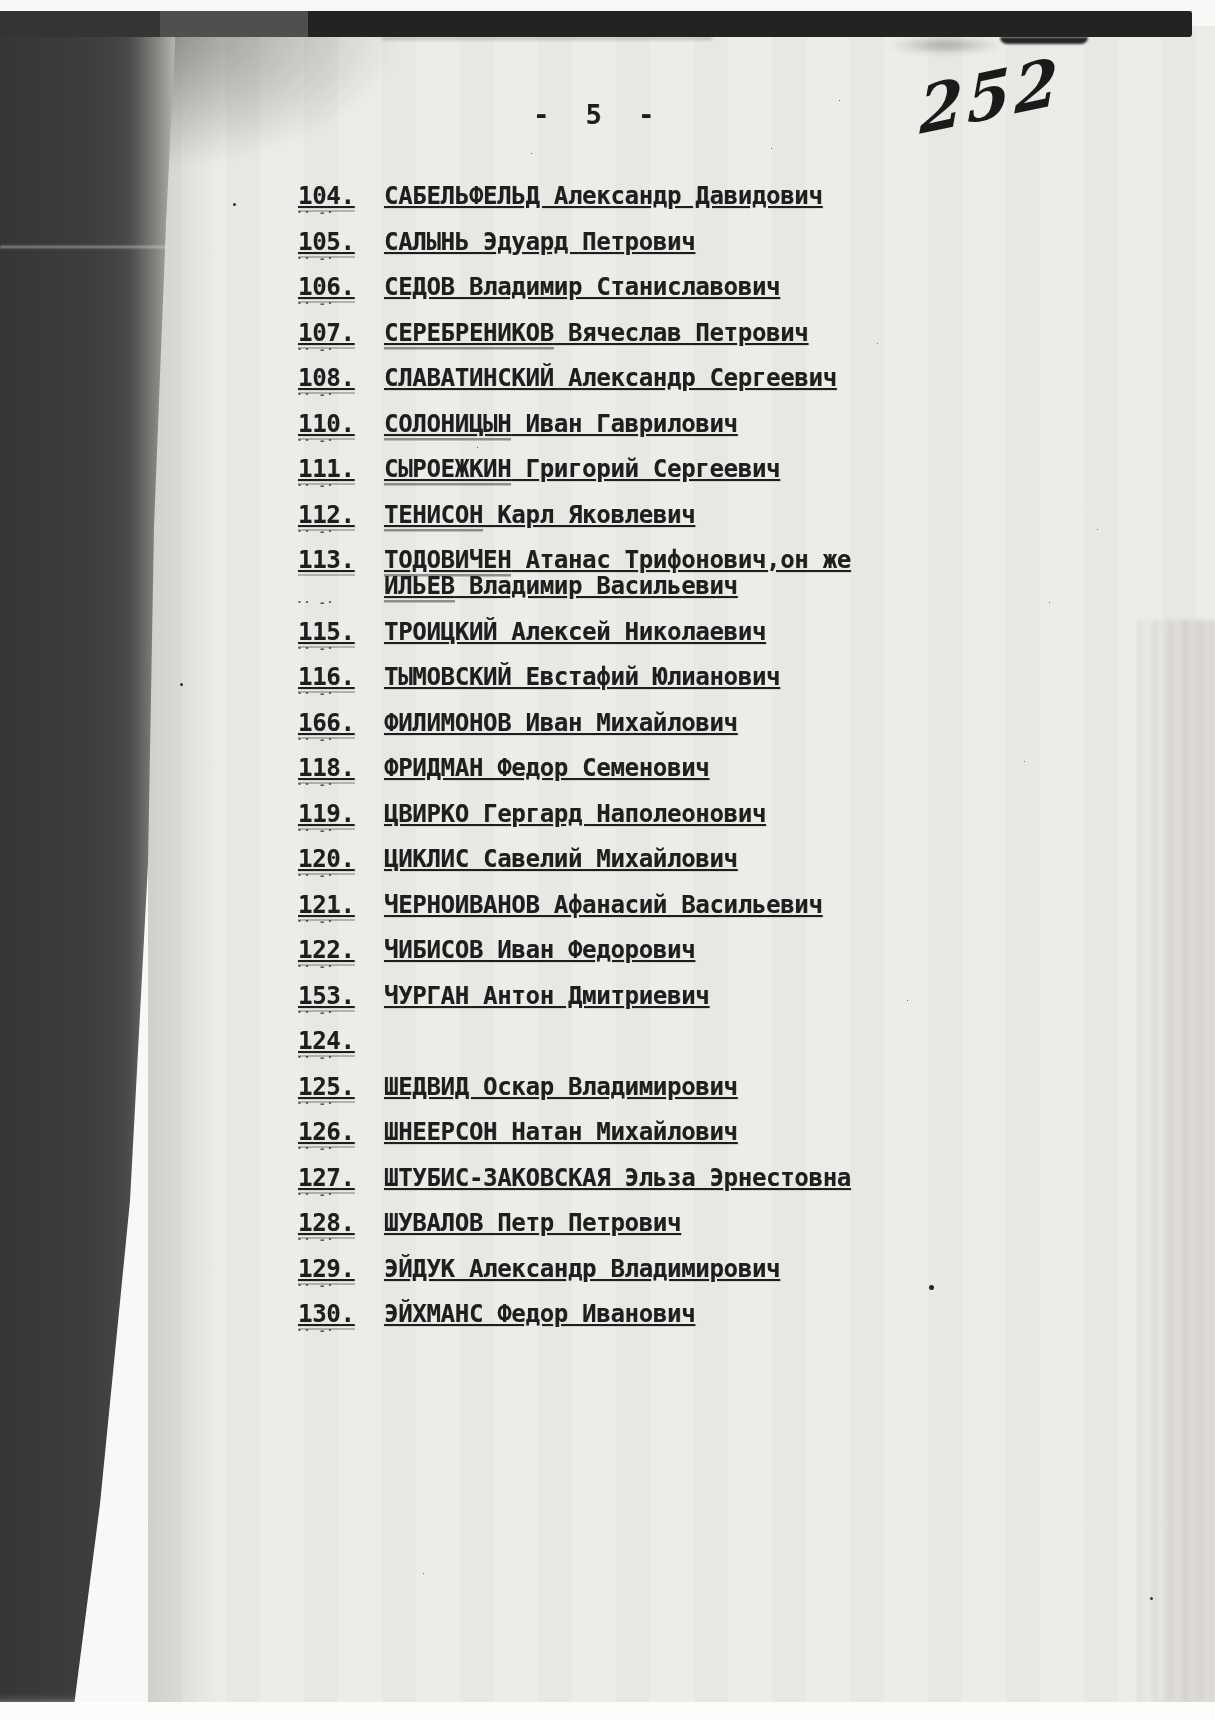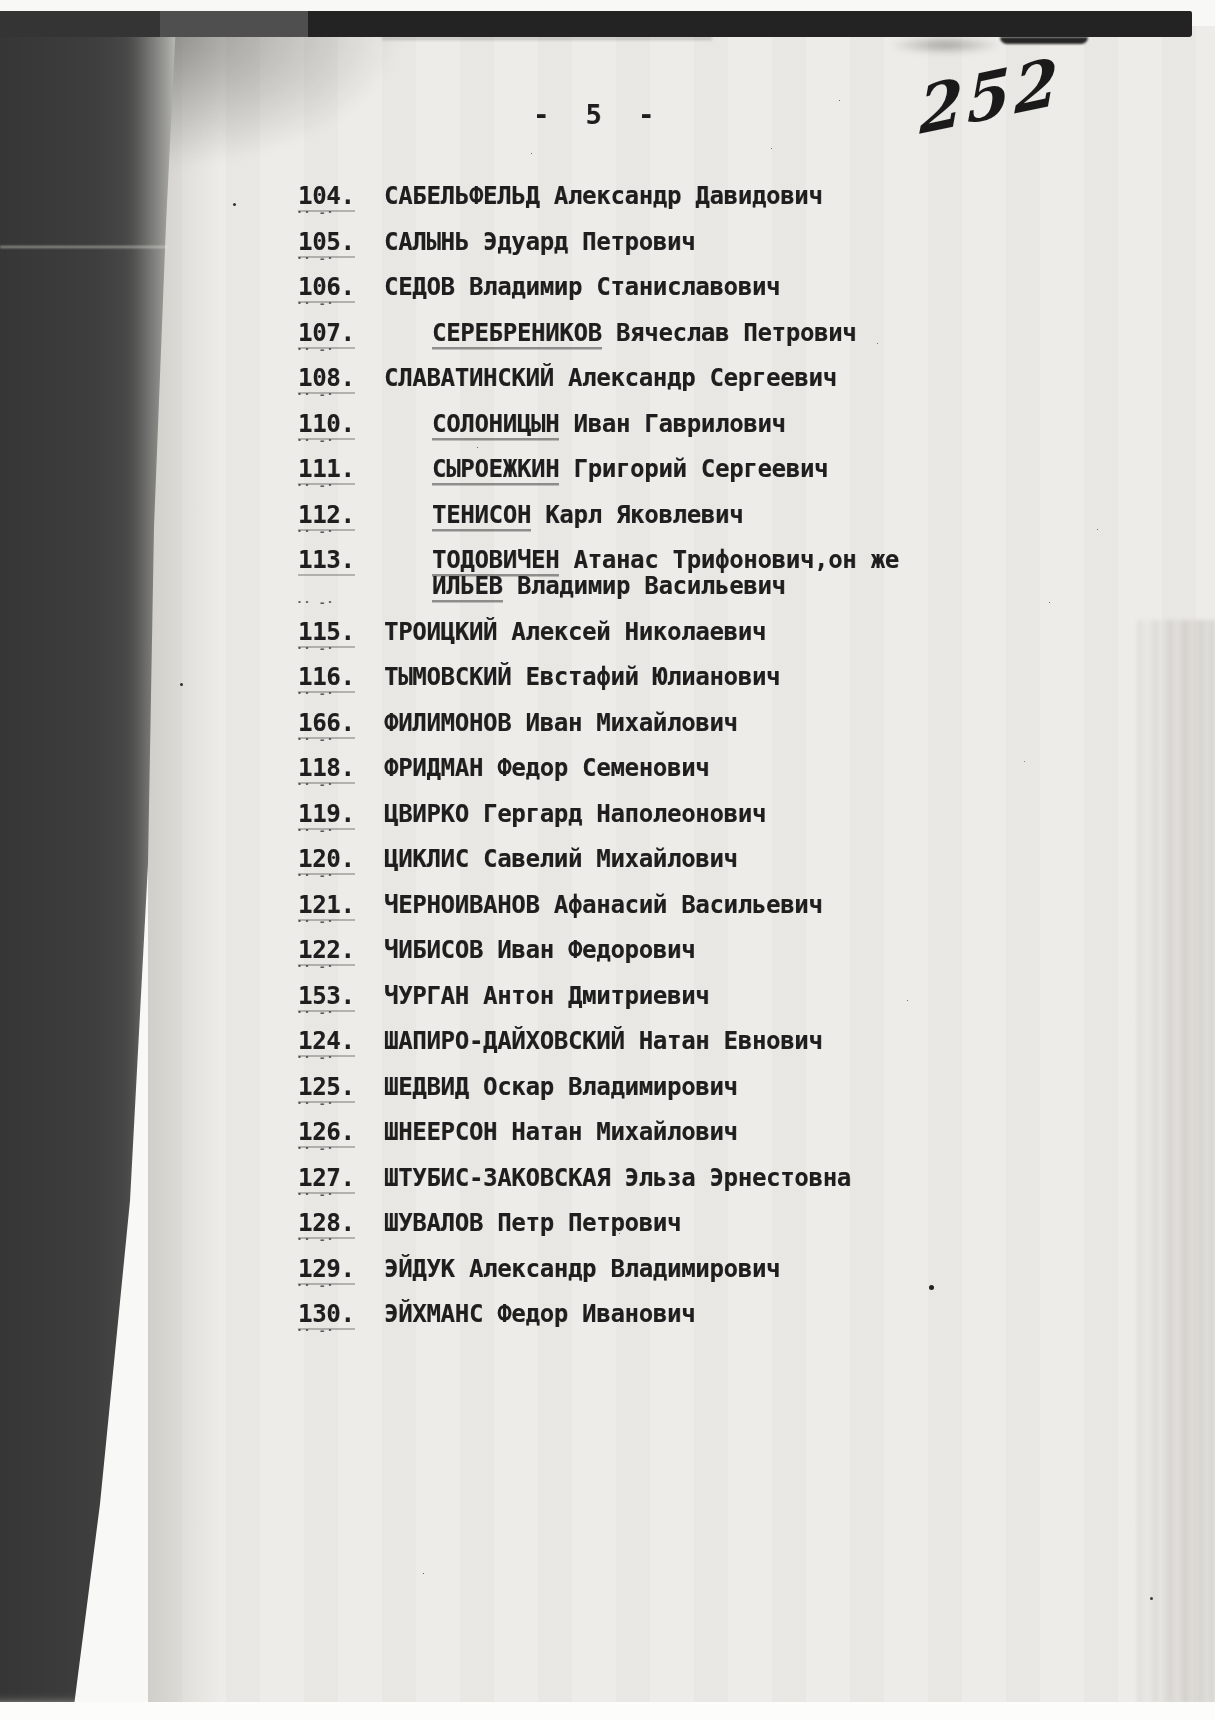--- a/index.html
+++ b/index.html
@@ -68,40 +68,41 @@
     filter:blur(2px);
   }
   .bottom-strip{
     position:absolute;left:0;right:0;top:1702px;bottom:0;z-index:7;background:#fcfcfb;
   }
   
   .content{
     position:absolute;left:298px;top:183px;width:660px;z-index:4;
     color:var(--ink);font-size:24px;line-height:26px;font-weight:700;letter-spacing:-0.3px;
     text-shadow:0.4px 0.3px 0 rgba(10,10,10,0.35);
+    text-decoration:underline;
   }
   .page-num{
     position:absolute;left:533px;top:99px;z-index:4;
     color:var(--ink);font-size:27px;font-weight:700;letter-spacing:2px;word-spacing:16px;
     text-shadow:0.4px 0.3px 0 rgba(10,10,10,0.4);
   }
   .handwritten{
     position:absolute;left:918px;top:64px;z-index:4;
     font-family:"DejaVu Serif","Liberation Serif",serif;
     font-style:italic;font-weight:700;font-size:64px;line-height:1;letter-spacing:4px;
     color:#1a1a1a;transform:rotate(-12deg) skewX(-12deg);
   }
   .row{position:relative;display:flex;margin-bottom:19.5px;}
   .num{flex:none;width:86px;}
   .numt{box-shadow:0 2px 0 rgba(30,30,30,0.28);}
   .row::after{
     content:"·· -·";position:absolute;left:-2px;bottom:-17px;
     font-size:11px;letter-spacing:1px;color:rgba(45,45,45,0.6);
   }
-  .ul{box-shadow:0 2.5px 0 rgba(28,28,28,0.45);margin-left:48px;}
+  .ul{box-shadow:0 2.5px 0 rgba(28,28,28,0.45);}
   .specks{
     position:absolute;left:0;top:0;width:3px;height:3px;border-radius:50%;z-index:4;
     background:transparent;
     box-shadow:
       233px 203px 0 0 #333,
       838px 99px 0 -1px #3a3a3a,
       770px 147px 0 -1px #444,
       476px 446px 0 -1px #333,
       180px 683px 0 0 #2c2c2c,
       930px 1286px 0 1px #222,
@@ -200,21 +201,20 @@
       <div class="row">
         <span class="num"><span class="numt">122.</span></span>
         <span class="name">ЧИБИСОВ Иван Федорович</span>
       </div>
       <div class="row">
         <span class="num"><span class="numt">153.</span></span>
         <span class="name">ЧУРГАН Антон Дмитриевич</span>
       </div>
       <div class="row">
         <span class="num"><span class="numt">124.</span></span>
-        <span class="name">ШАПИРО-ДАЙХОВСКИЙ Натан Евнович</span>
       </div>
       <div class="row">
         <span class="num"><span class="numt">125.</span></span>
         <span class="name">ШЕДВИД Оскар Владимирович</span>
       </div>
       <div class="row">
         <span class="num"><span class="numt">126.</span></span>
         <span class="name">ШНЕЕРСОН Натан Михайлович</span>
       </div>
       <div class="row">

